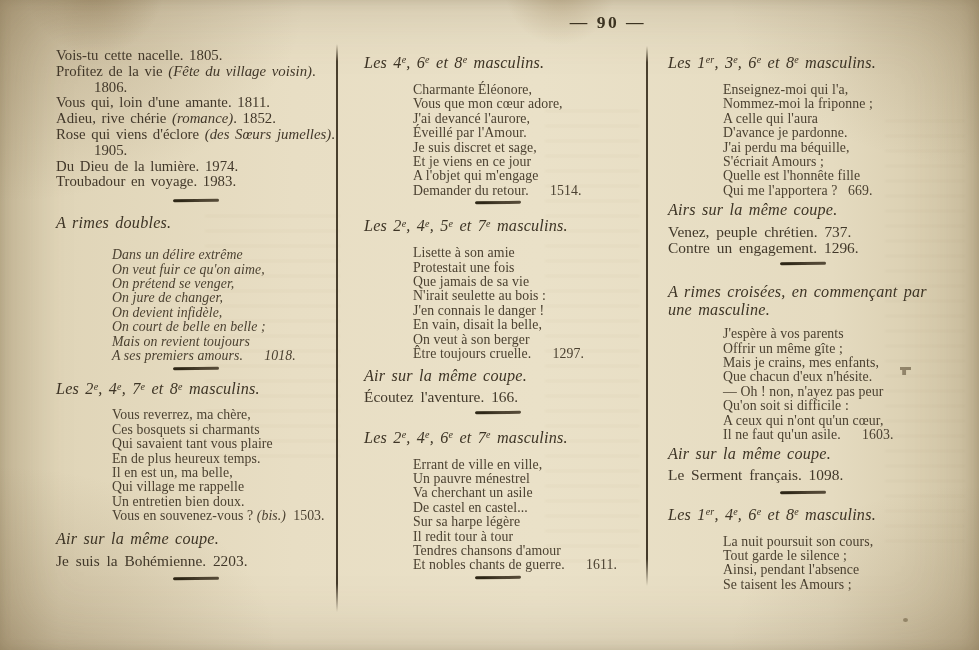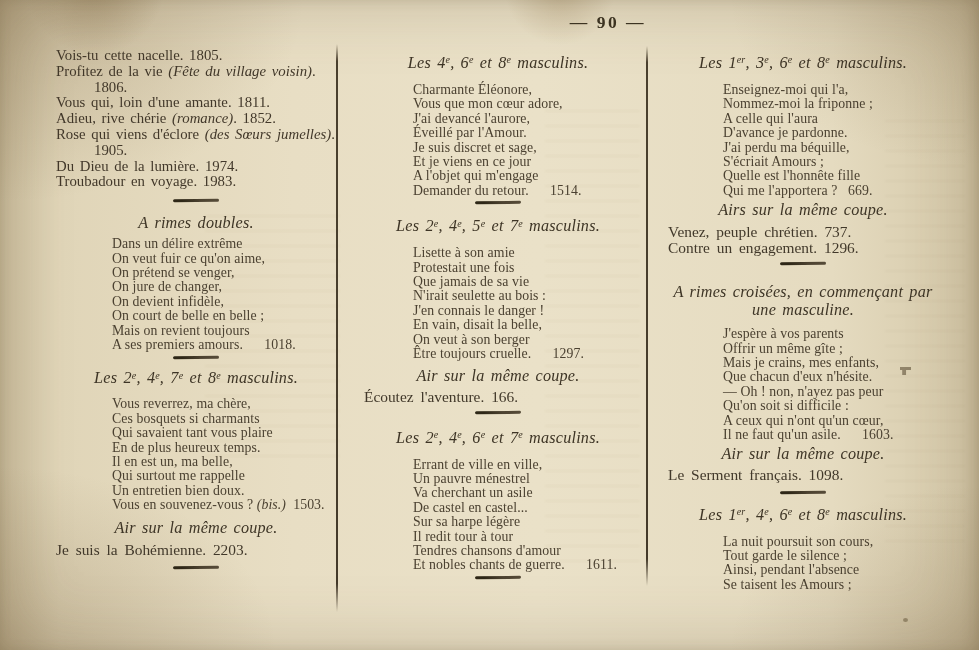--- a/index.html
+++ b/index.html
@@ -37,21 +37,21 @@
     position:absolute; width:2px;
     background:linear-gradient(180deg, rgba(74,64,46,0), #4a402e 3%, #443a2a 95%, rgba(74,64,46,0));
   }
   .vrule1 { left:336px; top:44px; height:568px; }
   .vrule2 { left:646px; top:46px; height:540px; }
   .title-line {
     font-size:14.8px; line-height:15.8px; word-spacing:2px;
     padding-left:38px; text-indent:-38px; white-space:pre-wrap; color:#42382a;
   }
   .heading {
-    font-style:italic; text-align:center; font-size:16.2px; line-height:18px;
+    font-style:italic; font-size:16.2px; line-height:18px;
     word-spacing:2px; letter-spacing:.2px; white-space:pre-wrap; color:#3e3526;
   }
   .stanza { }
   .verse-line {
     font-size:13.8px; line-height:14.4px; white-space:pre-wrap; color:#4b4131;
     letter-spacing:.1px;
   }
   .v-ind1 { margin-left:56px; }
   .v-ind2 { margin-left:49px; }
   .v-ind3 { margin-left:55px; }
@@ -71,21 +71,21 @@
     background:rgba(84,70,46,.55); filter:blur(.4px);
     clip-path:polygon(0 0,100% 0,100% 38%,55% 38%,55% 100%,20% 100%,20% 38%,0 38%);
   }
   .ink-dot {
     position:absolute; left:903px; top:618px; width:5px; height:4px;
     border-radius:50%; background:rgba(96,80,52,.5); filter:blur(.6px);
   }
   
   .col1 .rule.r1 { margin-top:9px; }
   .col1 .h1 { margin-top:12px; }
-  .col1 .st1 { margin-top:5px; }
+  .col1 .st1 { margin-top:16px;font-style:italic; }
   .col1 .rule.r2 { margin-top:4px; }
   .col1 .h2 { margin-top:10px; }
   .col1 .st2 { margin-top:8px; }
   .col1 .h3 { margin-top:6px; }
   .col1 .ref1 { margin-top:5px; }
   .col1 .rule.r3 { margin-top:8px; }
   .col2 .h1 { margin-top:14px; }
   .col2 .st1 { margin-top:9px; }
   .col2 .rule.r1 { margin-top:3px; }
   .col2 .h2 { margin-top:13px; }
@@ -152,21 +152,21 @@
 
     <div class="rule r2"></div>
 
     <div class="heading h2">Les 2<sup>e</sup>, 4<sup>e</sup>, 7<sup>e</sup> et 8<sup>e</sup> masculins.</div>
     <div class="stanza st2 v-ind1">
         <div class="verse-line">Vous reverrez, ma chère,</div>
         <div class="verse-line">Ces bosquets si charmants</div>
         <div class="verse-line">Qui savaient tant vous plaire</div>
         <div class="verse-line">En de plus heureux temps.</div>
         <div class="verse-line">Il en est un, ma belle,</div>
-        <div class="verse-line">Qui surtout me rappelle</div>
+        <div class="verse-line">Qui village me rappelle</div>
         <div class="verse-line">Un entretien bien doux.</div>
         <div class="verse-line">Vous en souvenez-vous ? <i>(bis.)</i>  1503.</div>
       </div>
 
     <div class="heading h3">Air sur la même coupe.</div>
     <div class="ref-line ref1">Je suis la Bohémienne. 2203.</div>
 
     <div class="rule r3"></div>
   </div>
 

